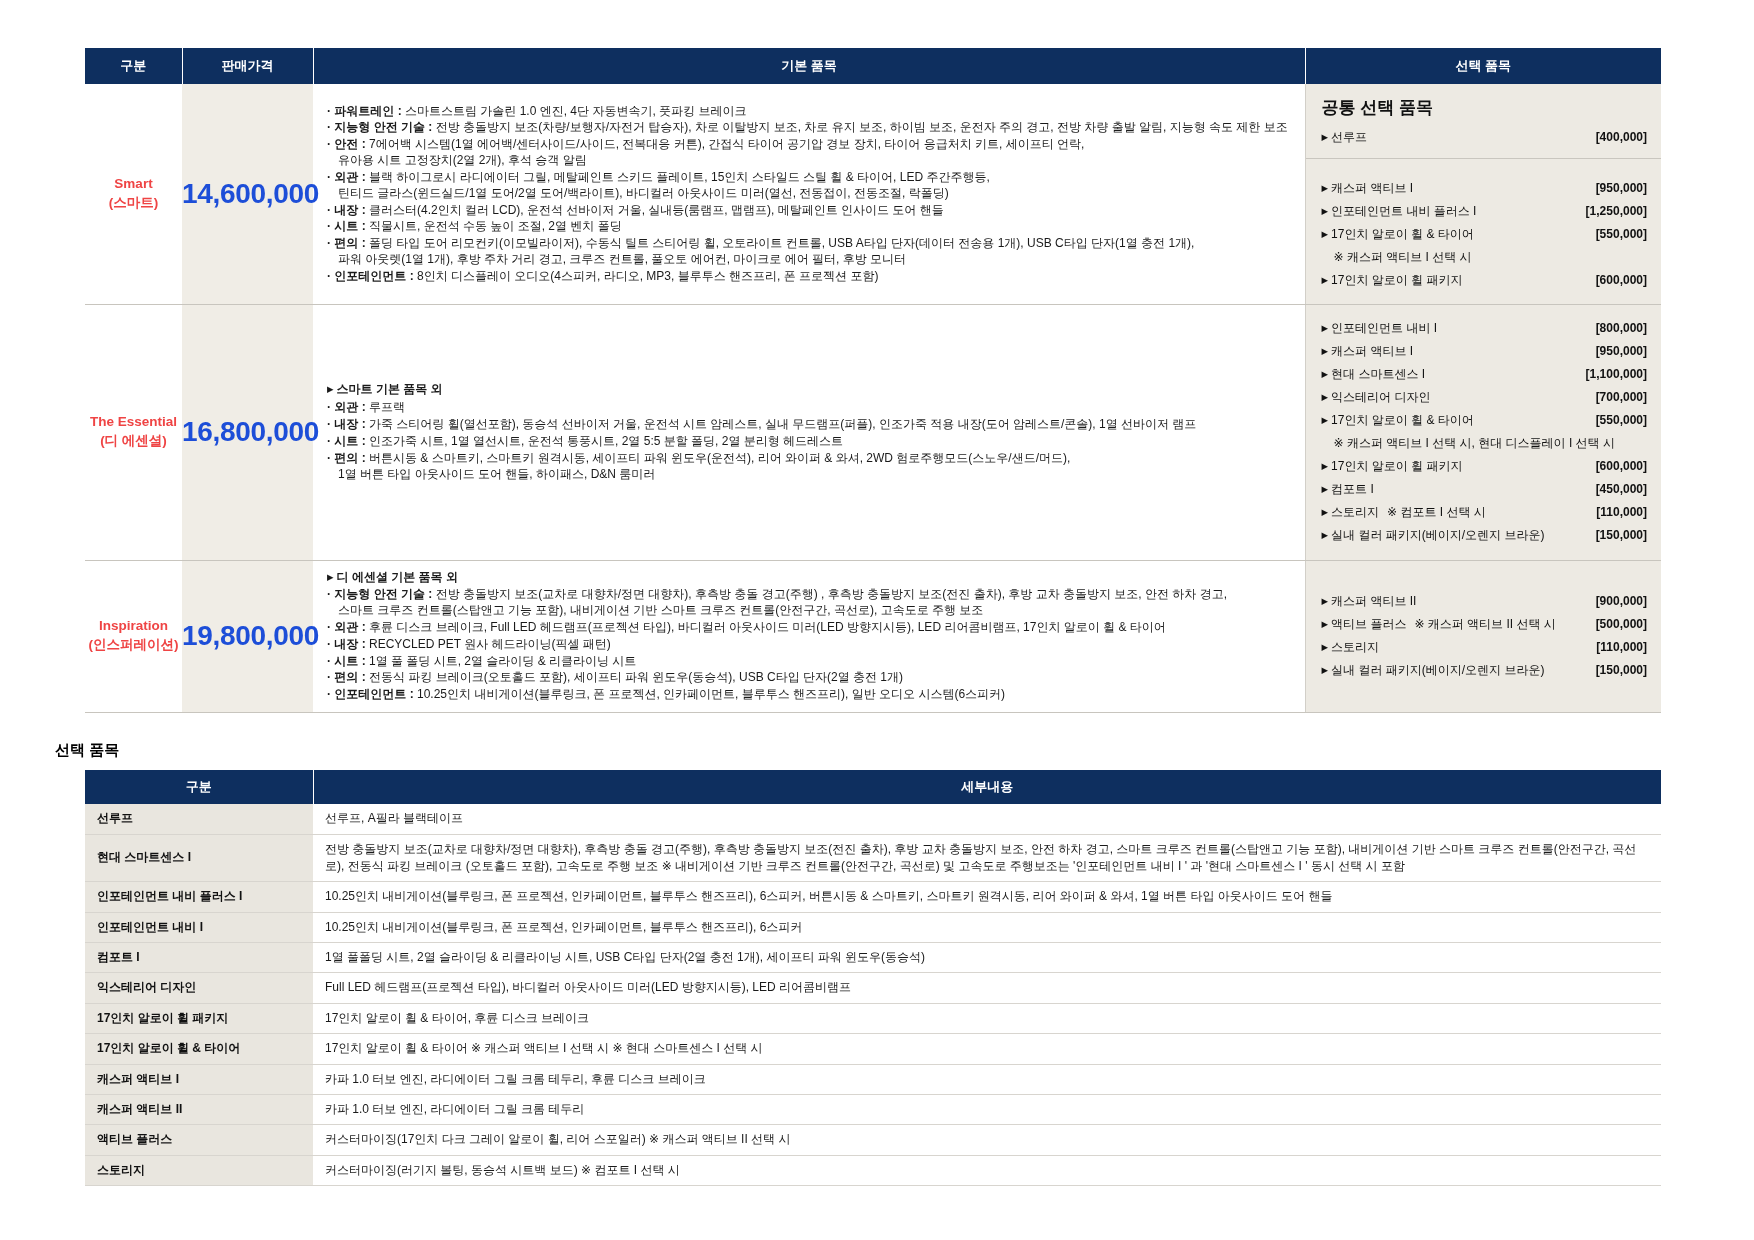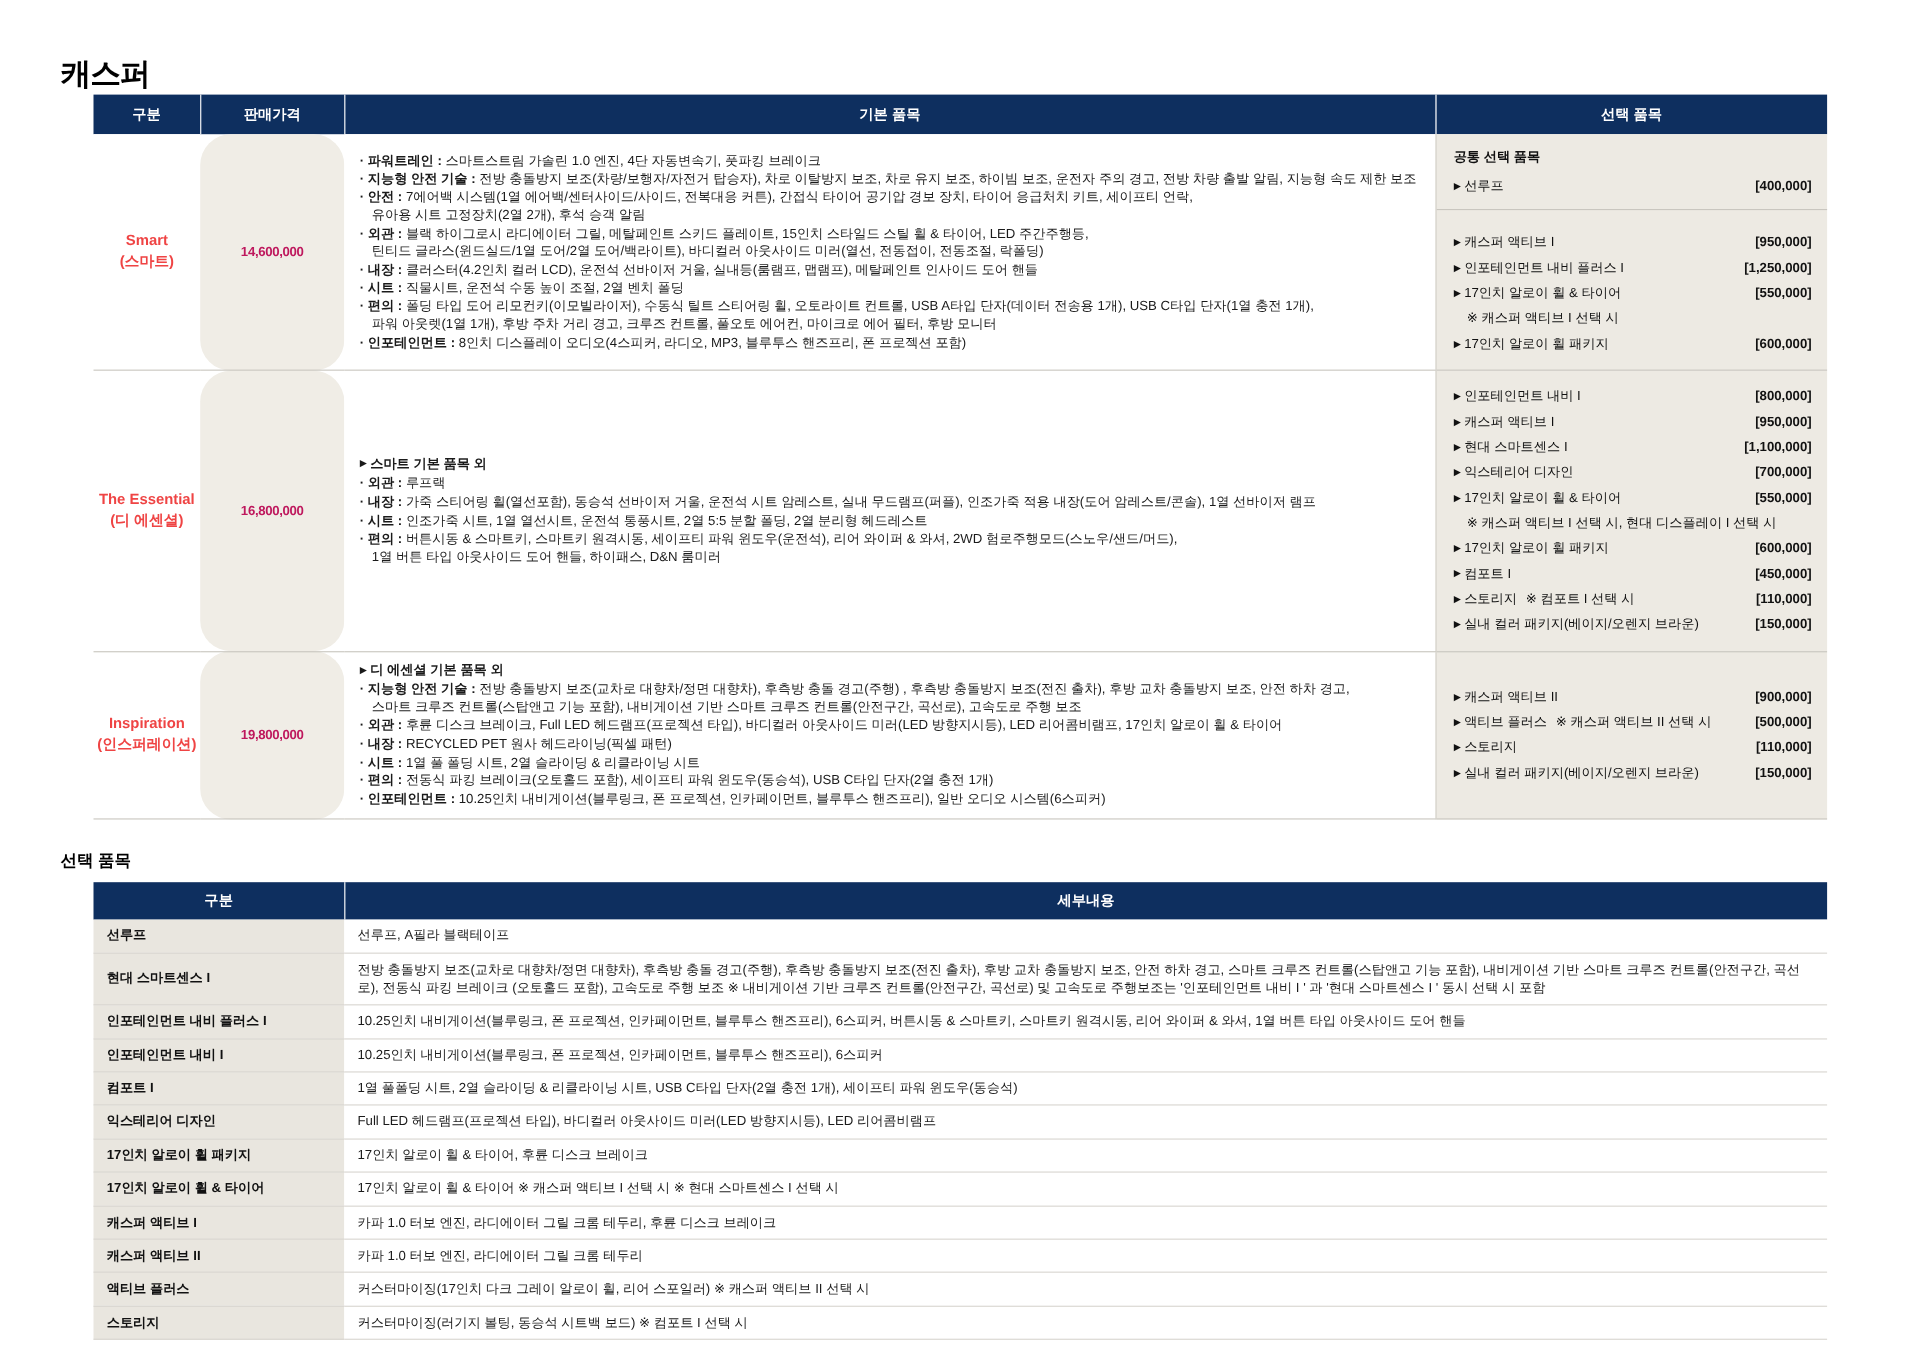--- a/index.html
+++ b/index.html
@@ -26,31 +26,31 @@
   .main-table th:first-child { border-left:none; }
   .col-gubun { width:97px; } .col-price { width:131px; }
   .col-feat  { width:992px; } .col-opt  { width:356px; }
 
   .main-table td { vertical-align:middle; border-bottom:1px solid #c8c5be; }
   .trim-0 { height:184px; } .trim-1 { height:178px; } .trim-2 { height:112px; }
 
   .cell-name { background:#fff; text-align:center; }
   .trim-name, .trim-sub { font-weight:bold; font-size:13.5px; line-height:1.4; color:#ef4444; }
 
-  .cell-price { background:#f0ede6; text-align:center; font-weight:bold; font-size:12px; letter-spacing:-0.3px; color:#be185d;border-radius:28px; }
+  .cell-price { background:#f0ede6; text-align:center; font-weight:bold; font-size:28px; letter-spacing:-0.3px; color:#1d4ed8; }
 
   .cell-feat { background:#fff; padding:8px 14px; font-size:12px; line-height:1.32; color:#1a1a1a; }
   .feat { padding-left:11px; text-indent:-11px; white-space:pre-line; margin:1px 0; }
   .feat-bullet { font-weight:bold; }
   .feat-label { font-weight:bold; }
   .feat-header { font-weight:bold; margin:1px 0 2px; }
   .bullet-arrow { font-size:8.5px; position:relative; top:-1px; margin-right:3px; }
 
   .cell-opt { background:#edeae3; border-left:1px solid #d2cfc8; padding:12px 14px 12px 16px; font-size:12px; color:#111; }
-  .opt-common-title { font-weight:bold; margin-bottom:7px; font-size:12px; }
+  .opt-common-title { font-weight:bold; margin-bottom:7px; font-size:17px; }
   .opt-divider { border-bottom:1px solid #c9c6bf; margin:9px -14px 0 -16px; }
   .opt-list.with-gap { padding-top:18px; }
   .opt-item { display:flex; justify-content:space-between; align-items:baseline; line-height:1.92; }
   .opt-price { font-weight:bold; white-space:nowrap; }
   .opt-note { padding-left:12px; line-height:1.92; }
   .opt-inline-note { margin-left:8px;text-align:center; }
 
   
   .section-title { font-weight:bold; font-size:15px; margin:28px 0 10px; color:#000; }
   .opt-table th {
@@ -61,21 +61,20 @@
   .col-k { width:228px; } .col-v { width:1348px; }
   .opt-table td { border-bottom:1px solid #d8d5cf; font-size:12px; padding:6px 12px; vertical-align:middle; line-height:1.45; }
   .opt-table td.k { background:#e9e6df; font-weight:bold; color:#111; }
   .opt-table td.v { background:#fff; color:#1a1a1a; }
 </style>
 </head>
 <body>
 
 <div class="page">
 
-  <div class="title">캐스퍼</div>
 
 
   <table class="main-table">
     <colgroup>
       <col class="col-gubun">
         <col class="col-price">
         <col class="col-feat">
         <col class="col-opt">
     </colgroup>
     <thead>

